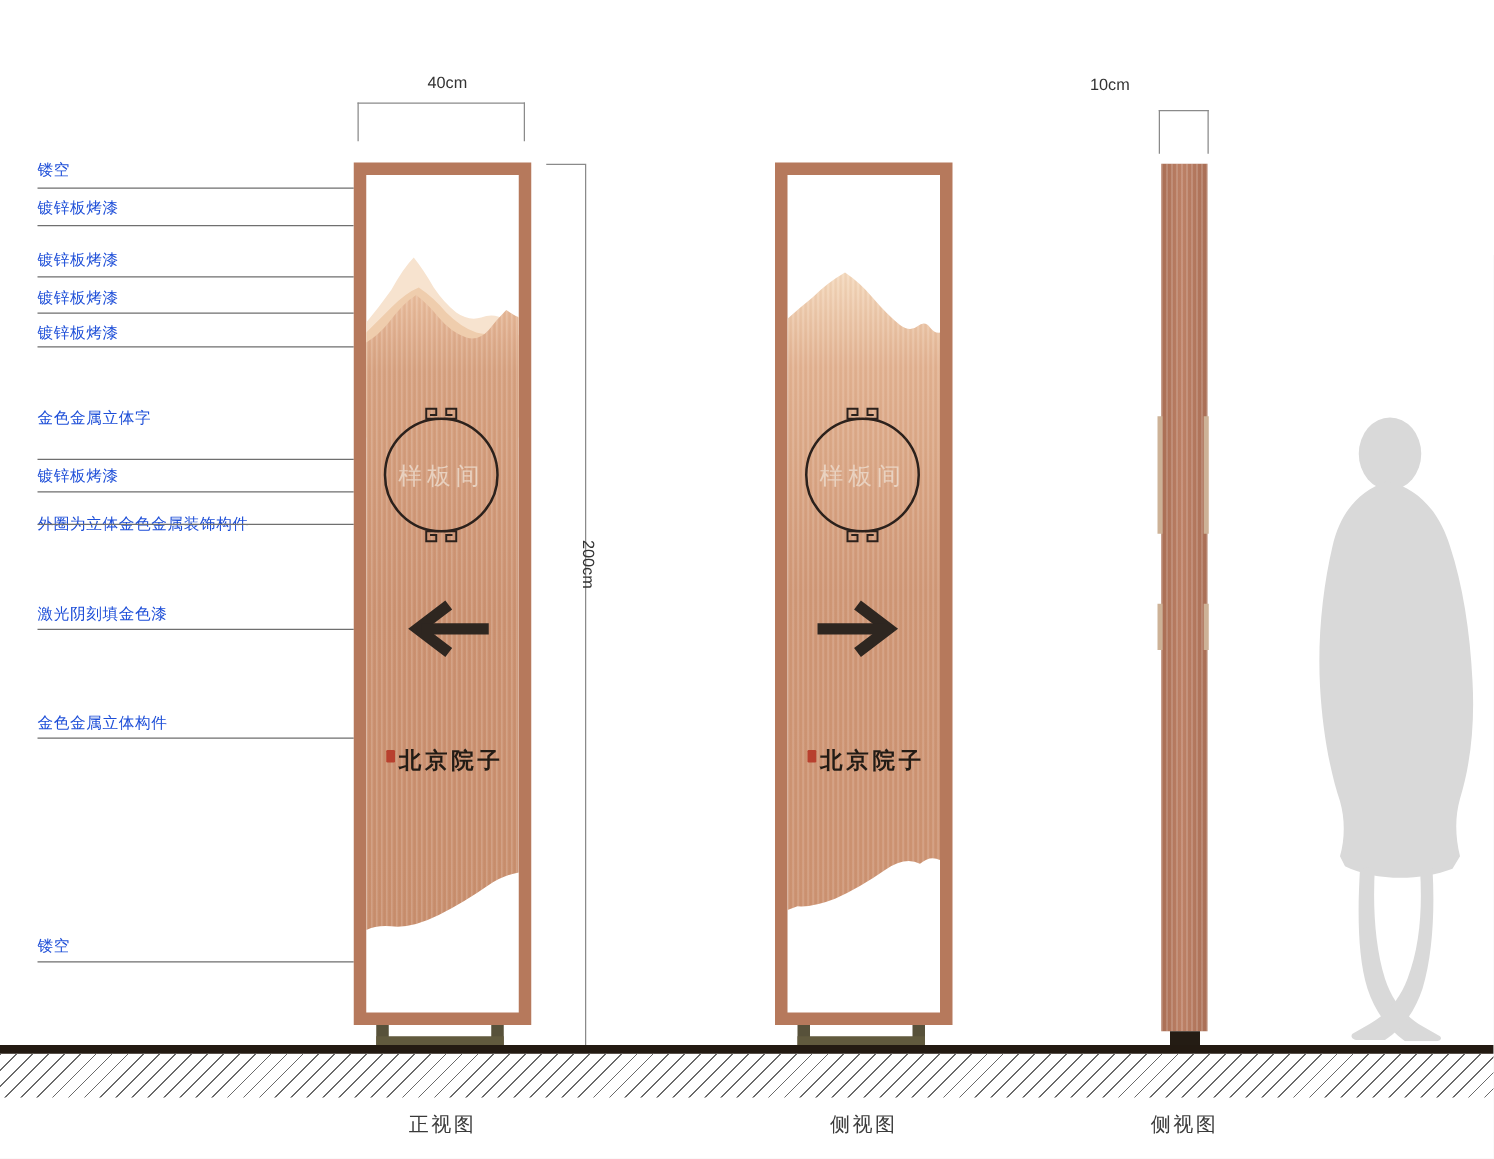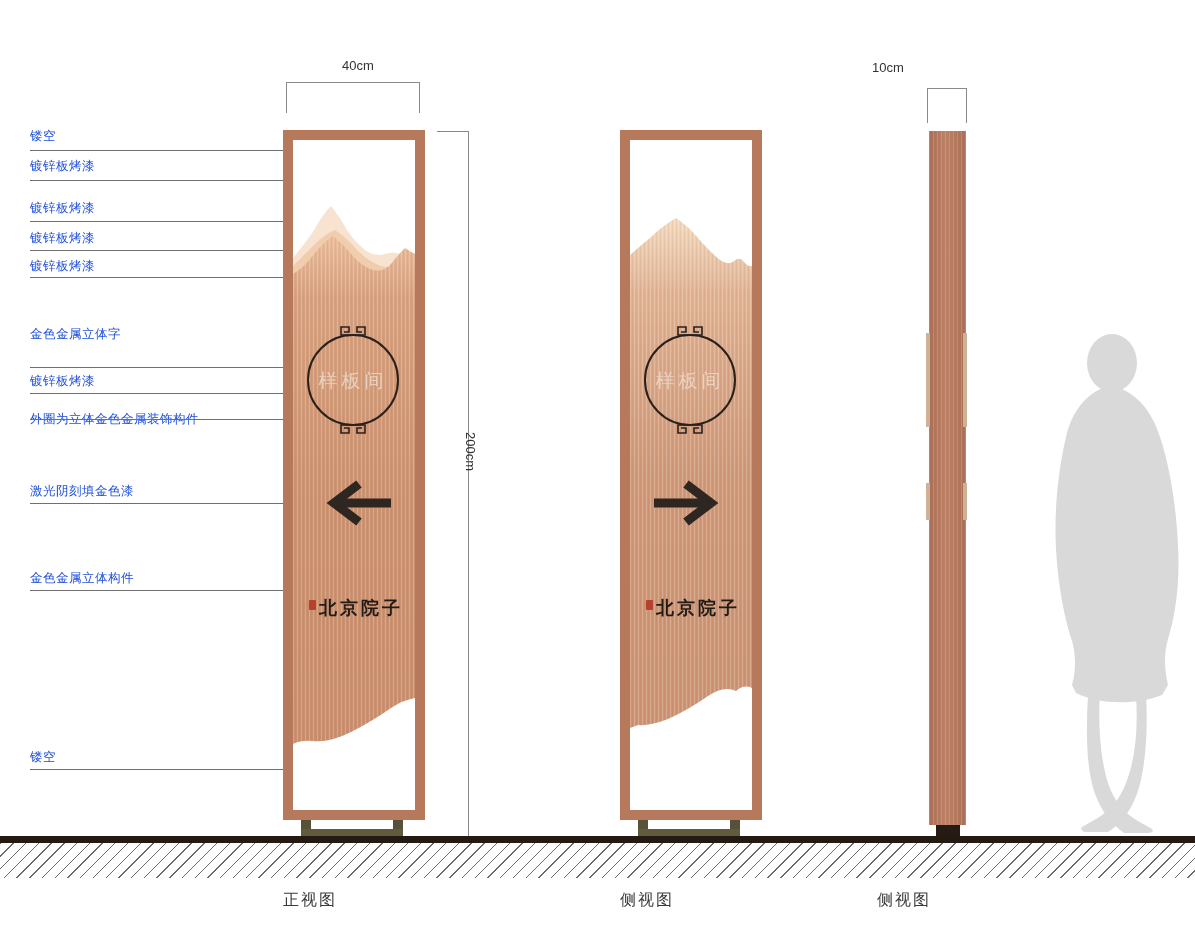--- a/index.html
+++ b/index.html
@@ -24,21 +24,21 @@
   .side-bar{position:absolute;left:929px;top:131px;width:37px;height:694px;
     background:
       repeating-linear-gradient(90deg, rgba(255,255,255,.16) 0 1px, rgba(0,0,0,0) 1px 4px),
       linear-gradient(90deg,#a96e54,#bd8166 45%,#a96e55);}
   .side-strip{position:absolute;width:4px;background:#cdb297;}
   
   .ground-band{position:absolute;left:0;top:836px;width:1195px;height:7px;background:#231a12;}
   .ground-hatch{position:absolute;left:0;top:843px;width:1195px;height:35px;
     background:repeating-linear-gradient(135deg,#6a6a6a 0 1px,rgba(0,0,0,0) 1px 9px);}
   
-  .caption{position:absolute;top:890px;font-size:16px;color:#3a3a3a;letter-spacing:2px;}
+  .caption{position:absolute;top:890px;font-size:16px;color:#3a3a3a;letter-spacing:2px;text-align:center;}
 </style>
 </head>
 <body>
 
 <div id="canvas">
 
   <div class="anno" style="top:128px">镂空</div>
   <div class="leader" style="top:150px;width:276px"></div>
 
   <div class="anno" style="top:158px">镀锌板烤漆</div>

